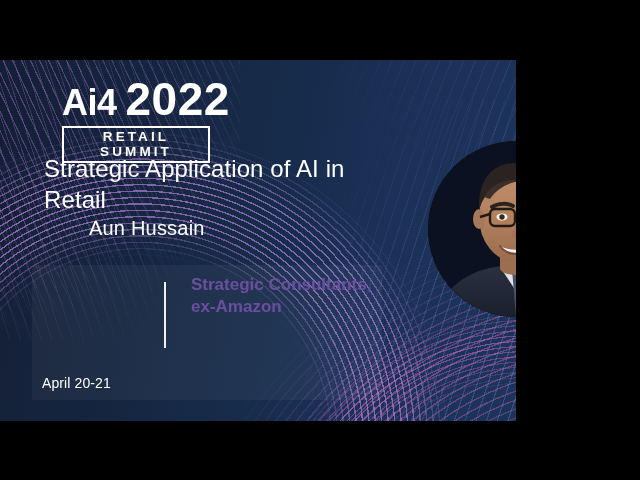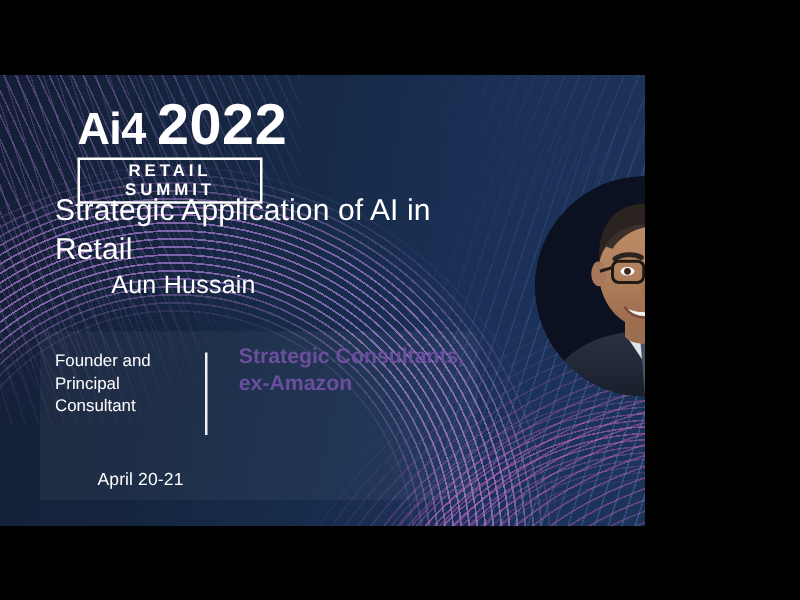--- a/index.html
+++ b/index.html
@@ -293,21 +293,20 @@
 
   .event-date {
     position: absolute;
     left: 42px;
     top: 315px;
     z-index: 20;
     color: #ffffff;
     font-size: 14px;
     font-weight: 400;
     letter-spacing: 0.1px;
-    margin-left: 36px;
   }
 
   
   .portrait {
     position: absolute;
     left: 428px;
     top: 81px;
     width: 176px;
     height: 176px;
     border-radius: 50%;
@@ -344,21 +343,20 @@
         <span class="logo-ai4">Ai4</span>
         <span class="logo-year">2022</span>
       </div>
       <div class="logo-sub">RETAIL SUMMIT</div>
     </div>
 
     <div class="headline">Strategic Application of AI in Retail</div>
 
     <div class="speaker-name">Aun Hussain</div>
 
-    <div class="role">Founder and Principal Consultant</div>
 
     <div class="divider"></div>
 
     <div class="company">Strategic Consultants, ex-Amazon</div>
 
     <div class="event-date">April 20-21</div>
 
     <div class="portrait">
       <svg viewBox="0 0 176 176" xmlns="http://www.w3.org/2000/svg">
         <defs>

